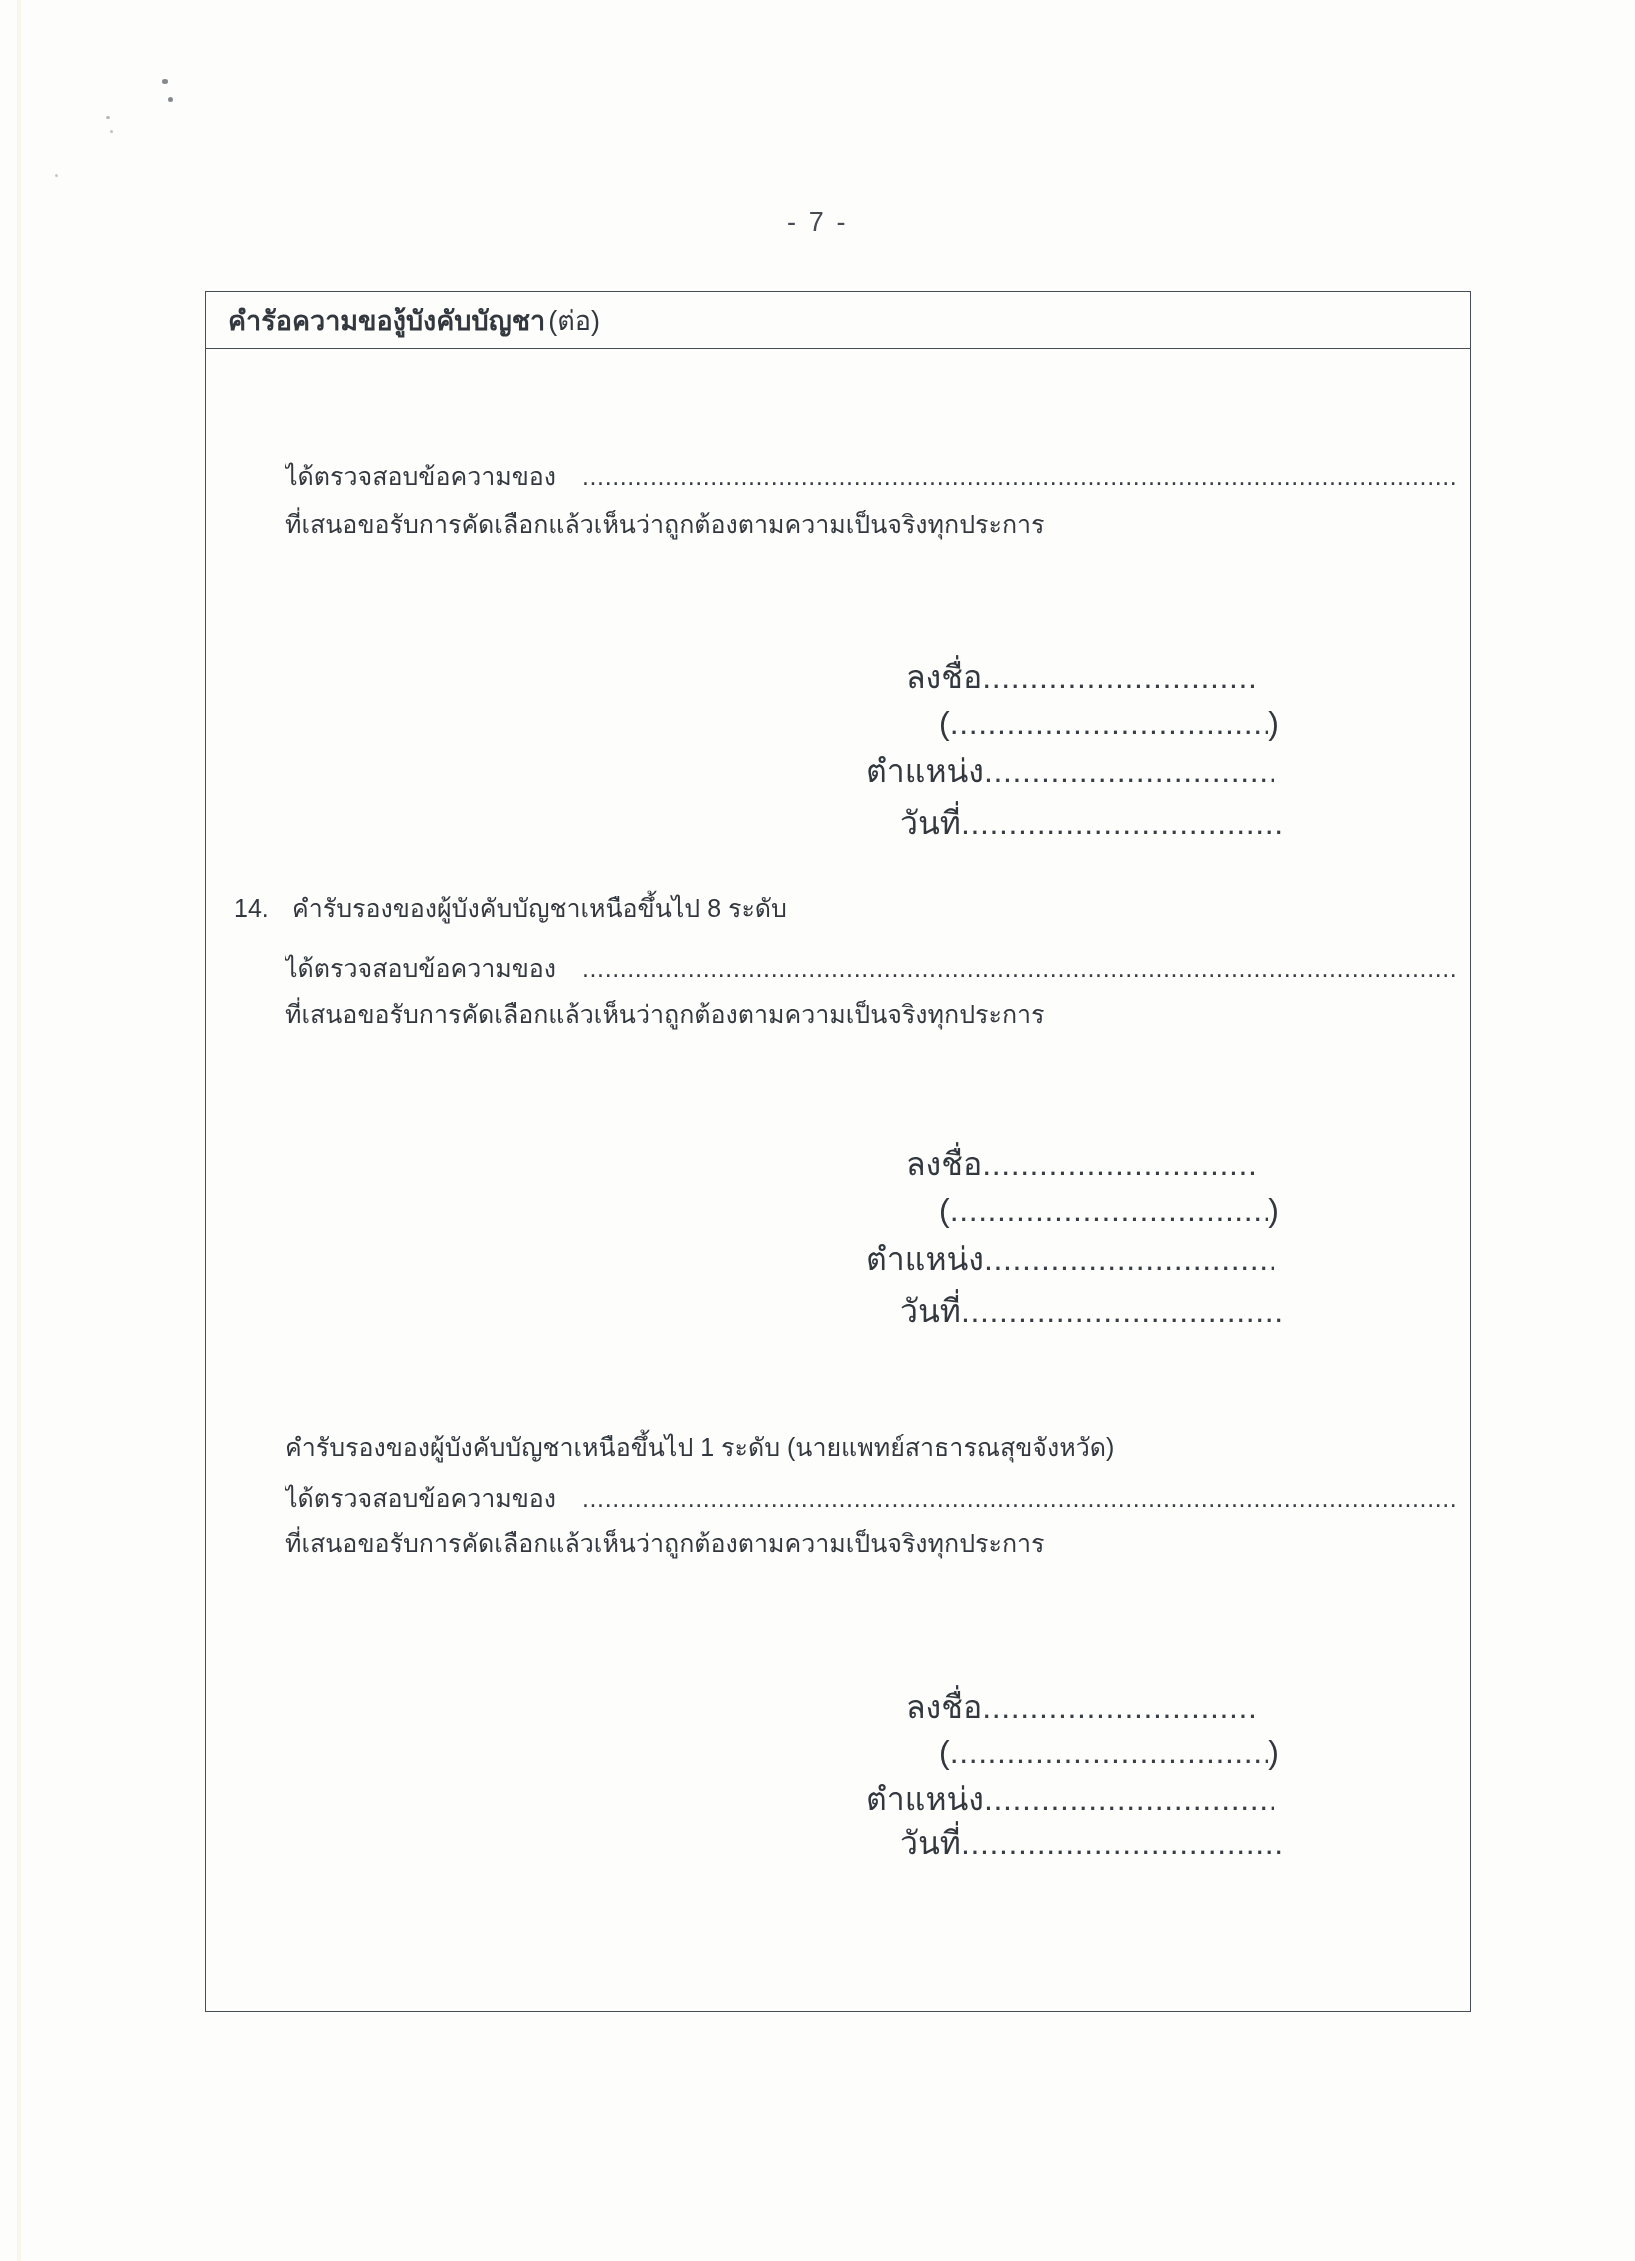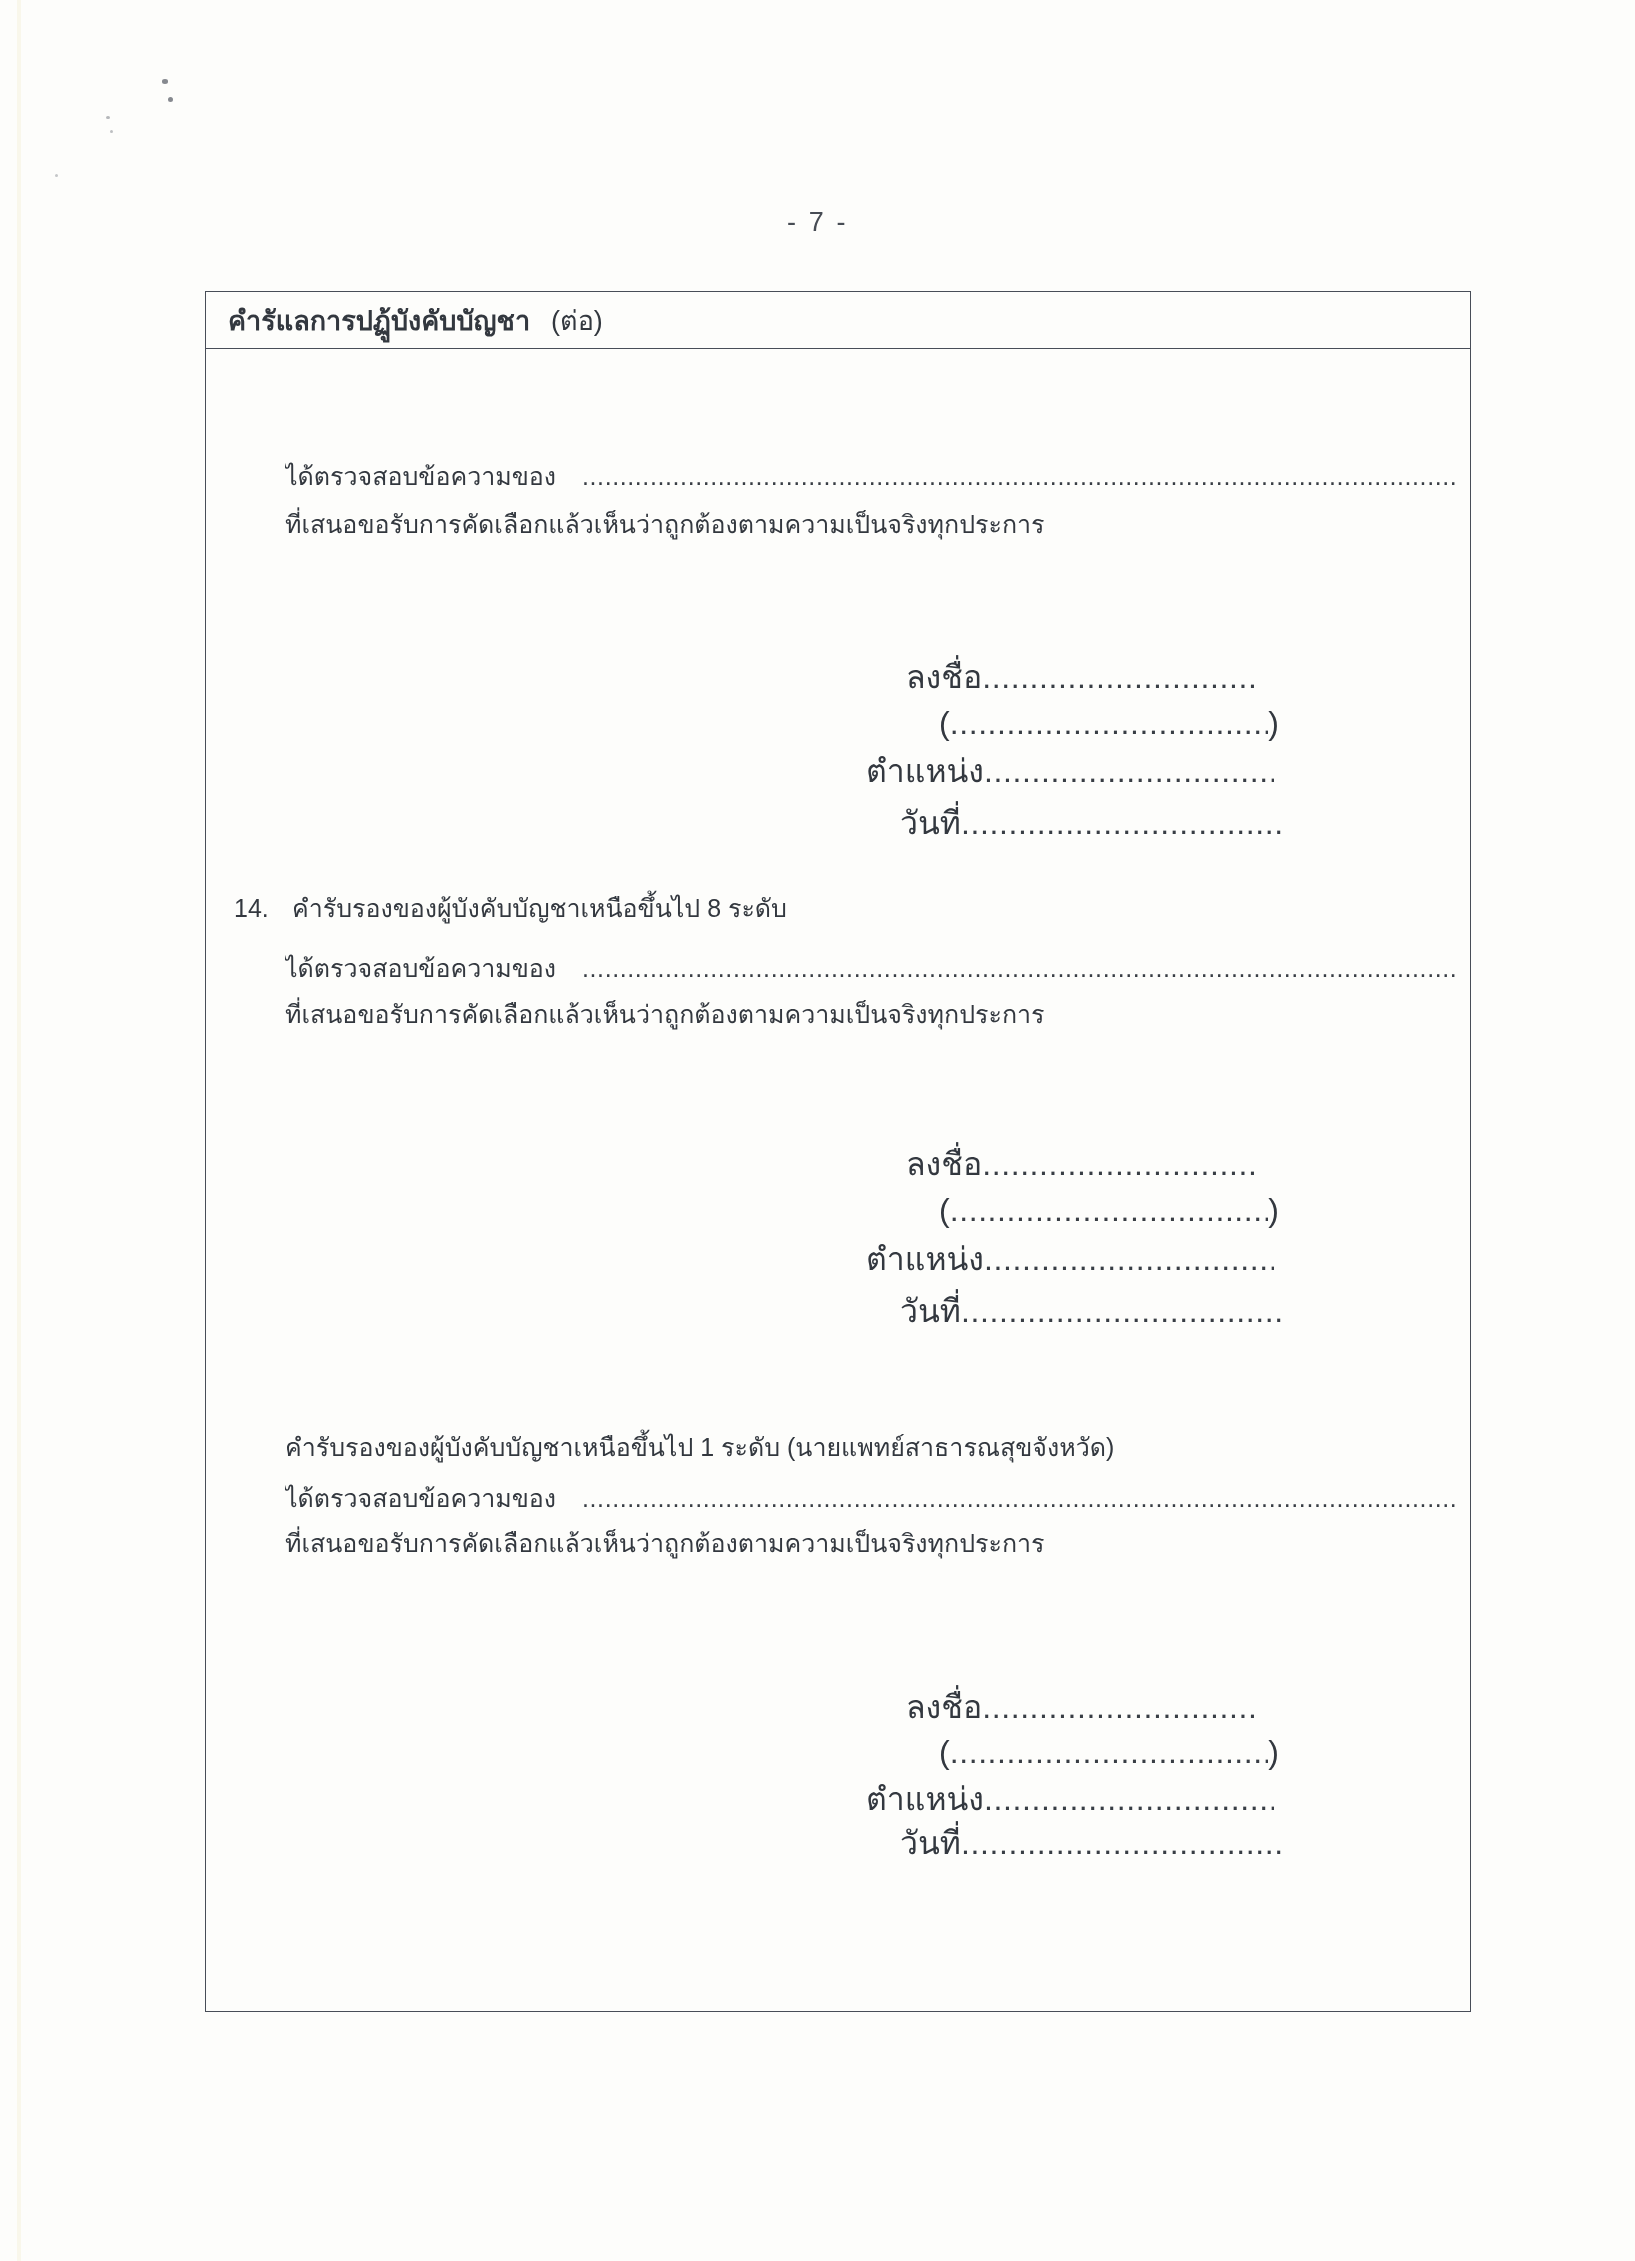--- a/index.html
+++ b/index.html
@@ -48,21 +48,21 @@
     left: 0; top: 0;
     width: 100%; height: 57px;
     border-bottom: 1.9px solid #484d57;
     display: flex;
     align-items: center;
     padding-left: 22px;
     font-size: 27px;
     white-space: nowrap;
   }
   .box-header .title { font-weight: bold; }
-  .box-header .suffix { font-weight: normal; margin-left: 21px; }
+  .box-header .suffix { font-weight: normal; margin-left: 3px; }
   .row {
     position: absolute;
     white-space: nowrap;
     font-size: 25px;
     line-height: 1.5;
   }
   .num-col {
     display: inline-block;
     width: 51px;
   }
@@ -101,21 +101,21 @@
   <div class="speck" style="left:168px; top:97px; width:5.2px; height:5.2px;"></div>
   <div class="speck" style="left:106px; top:116px; width:3.9px; height:3.2px; opacity:.45;"></div>
   <div class="speck" style="left:110px; top:130px; width:3.2px; height:3.2px; opacity:.4;"></div>
   <div class="speck" style="left:55px; top:174px; width:3.2px; height:3.2px; opacity:.35;"></div>
 
   <div class="page-number">- 7 -</div>
 
   <div class="cert-box">
 
     <div class="box-header">
-      <span class="title">คำรัแลการปฏู้บังคับบัญชา</span>
+      <span class="title">คำรัอความของู้บังคับบัญชา</span>
       <span class="suffix">(ต่อ)</span>
     </div>
 
     <div class="row fill-row" style="left:79px; top:166px; width:1170px;">
       <span class="label">ได้ตรวจสอบข้อความของ</span>
       <span class="gap"></span>
       <span class="dots">................................................................................................................................................................</span>
     </div>
     <div class="row" style="left:79px; top:214px;">ที่เสนอขอรับการคัดเลือกแล้วเห็นว่าถูกต้องตามความเป็นจริงทุกประการ</div>
 

